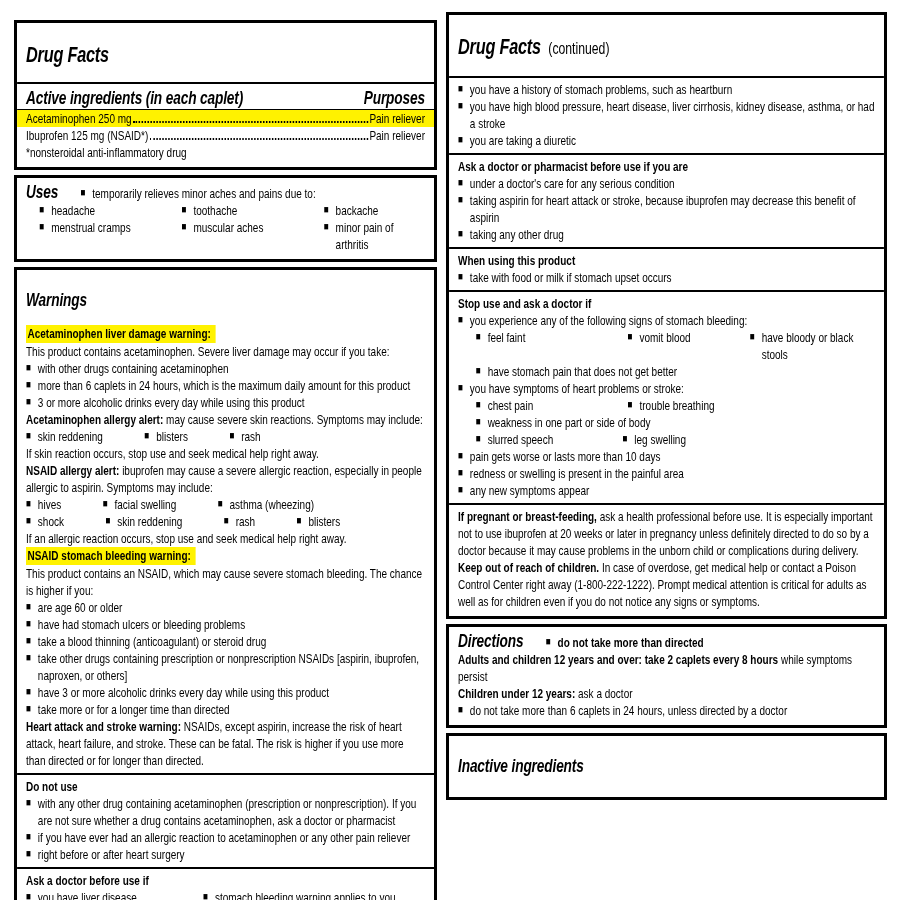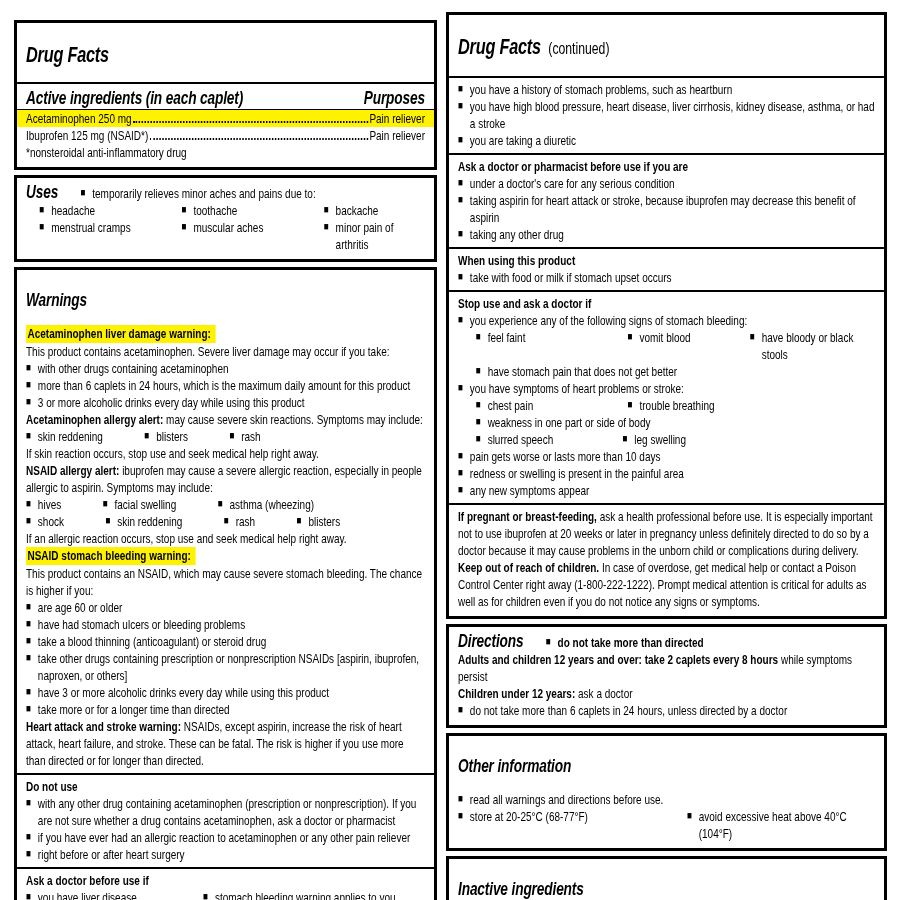--- a/index.html
+++ b/index.html
@@ -202,30 +202,20 @@
         <div class="inline-head">
           <span class="sec-title">Directions</span>
           <span class="b bold">do not take more than directed</span>
         </div>
         <p><span class="bold">Adults and children 12 years and over: take 2 caplets every 8 hours</span> <span>while symptoms persist</span></p>
         <p><span class="bold">Children under 12 years:</span> <span>ask a doctor</span></p>
         <div class="b">do not take more than 6 caplets in 24 hours, unless directed by a doctor</div>
       </div>
     </section>
 
-    <section class="box">
-      <div class="sq">
-        <h2 class="sec-title">Other information</h2>
-        <div class="b">read all warnings and directions before use.</div>
-        <div class="irow">
-          <span class="b w293">store at 20-25°C (68-77°F)</span>
-          <span class="b">avoid excessive heat above 40°C (104°F)</span>
-        </div>
-      </div>
-    </section>
 
     <section class="box">
       <div class="sq">
         <h2 class="sec-title">Inactive ingredients</h2>
 
       </div>
     </section>
 
   </div>
 </div>

